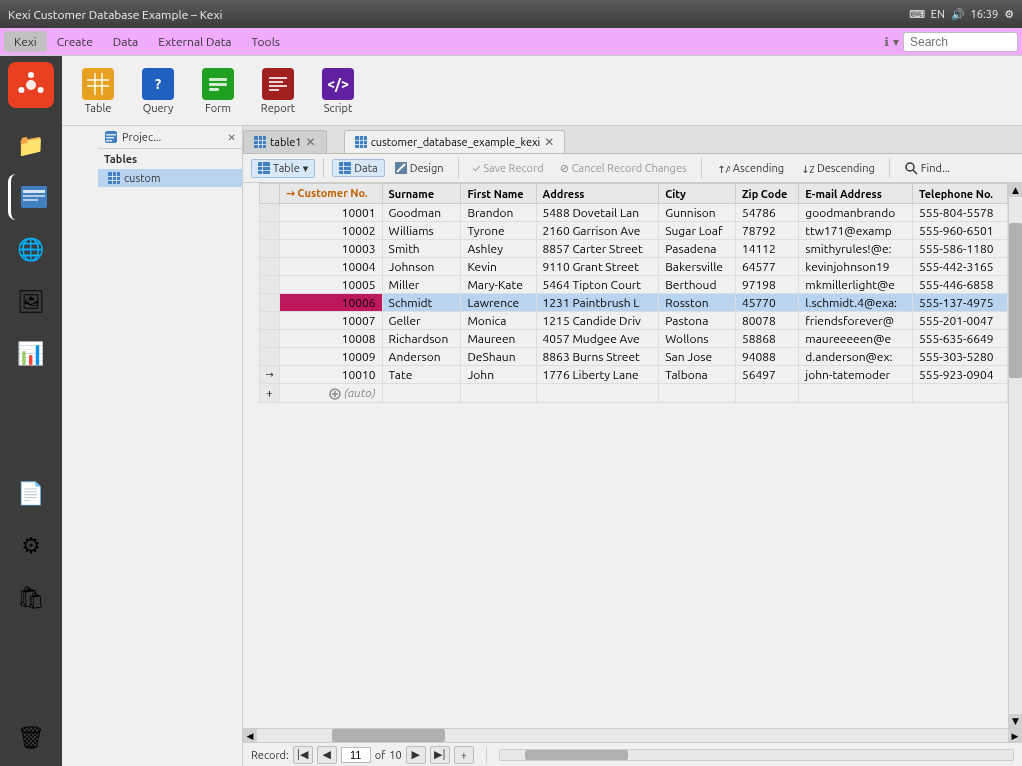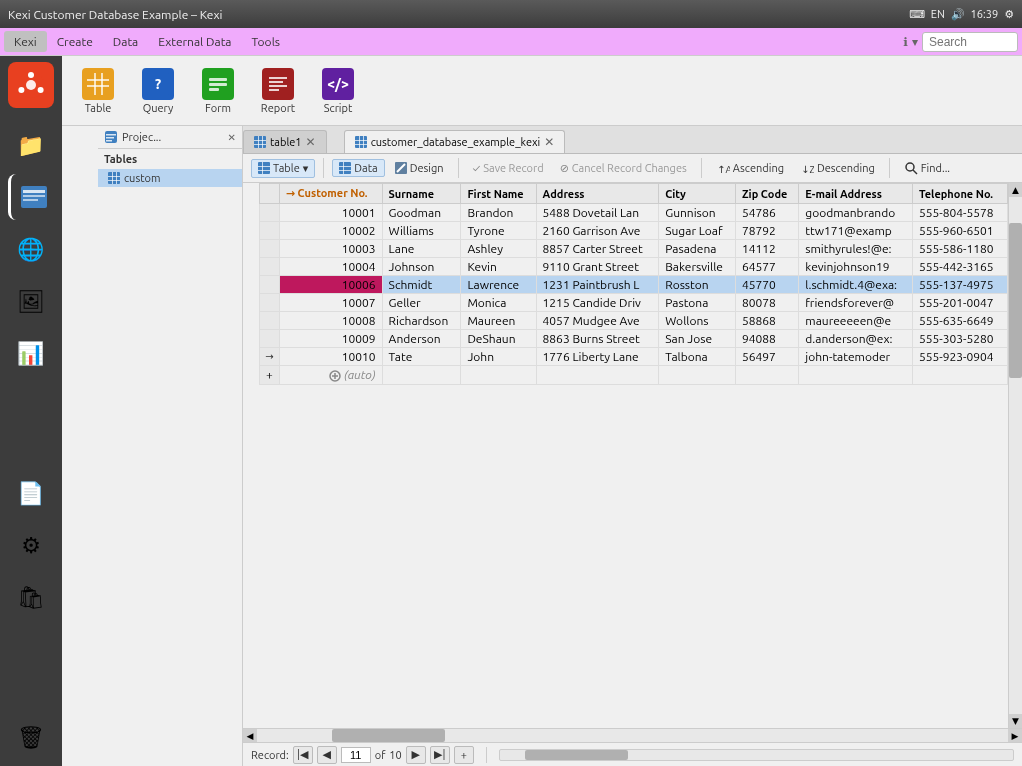--- a/index.html
+++ b/index.html
@@ -45,21 +45,21 @@
       margin-left: auto;
       display: flex;
       align-items: center;
       gap: 4px;
     }
     #search-input {
       border: 1px solid #bbb;
       border-radius: 3px;
       padding: 2px 6px;
       font-size: 12px;
-      width: 96px;
+      width: 115px;
       background: white;
     }
 
     
     #toolbar {
       background: #f0f0f0;
       height: 70px;
       display: flex;
       align-items: center;
       padding: 4px 8px;
@@ -546,38 +546,49 @@
                       <td>Tyrone</td>
                       <td>2160 Garrison Ave</td>
                       <td>Sugar Loaf</td>
                       <td>78792</td>
                       <td>ttw171@examp</td>
                       <td>555-960-6501</td>
                     </tr>
                     <tr>
                       <td style="background: rgb(232, 232, 232); text-align: center; font-size: 10px; color: rgb(102, 102, 102); padding: 2px;"></td>
                       <td style="text-align: right; background: rgb(240, 240, 240);">10003</td>
-                      <td>Lane</td>
+                      <td>Smith</td>
                       <td>Ashley</td>
                       <td>8857 Carter Street</td>
                       <td>Pasadena</td>
                       <td>14112</td>
                       <td>smithyrules!@e:</td>
                       <td>555-586-1180</td>
                     </tr>
                     <tr>
                       <td style="background: rgb(232, 232, 232); text-align: center; font-size: 10px; color: rgb(102, 102, 102); padding: 2px;"></td>
                       <td style="text-align: right; background: rgb(240, 240, 240);">10004</td>
                       <td>Johnson</td>
                       <td>Kevin</td>
                       <td>9110 Grant Street</td>
                       <td>Bakersville</td>
                       <td>64577</td>
                       <td>kevinjohnson19</td>
                       <td>555-442-3165</td>
+                    </tr>
+                    <tr>
+                      <td style="background: rgb(232, 232, 232); text-align: center; font-size: 10px; color: rgb(102, 102, 102); padding: 2px;"></td>
+                      <td style="text-align: right; background: rgb(240, 240, 240);">10005</td>
+                      <td>Miller</td>
+                      <td>Mary-Kate</td>
+                      <td>5464 Tipton Court</td>
+                      <td>Berthoud</td>
+                      <td>97198</td>
+                      <td>mkmillerlight@e</td>
+                      <td>555-446-6858</td>
                     </tr>
                     <tr class="selected">
                       <td style="background: rgb(232, 232, 232); text-align: center; font-size: 10px; color: rgb(102, 102, 102); padding: 2px;"></td>
                       <td style="text-align: right; background: #be185d;">10006</td>
                       <td>Schmidt</td>
                       <td>Lawrence</td>
                       <td>1231 Paintbrush L</td>
                       <td>Rosston</td>
                       <td>45770</td>
                       <td>l.schmidt.4@exa:</td>

